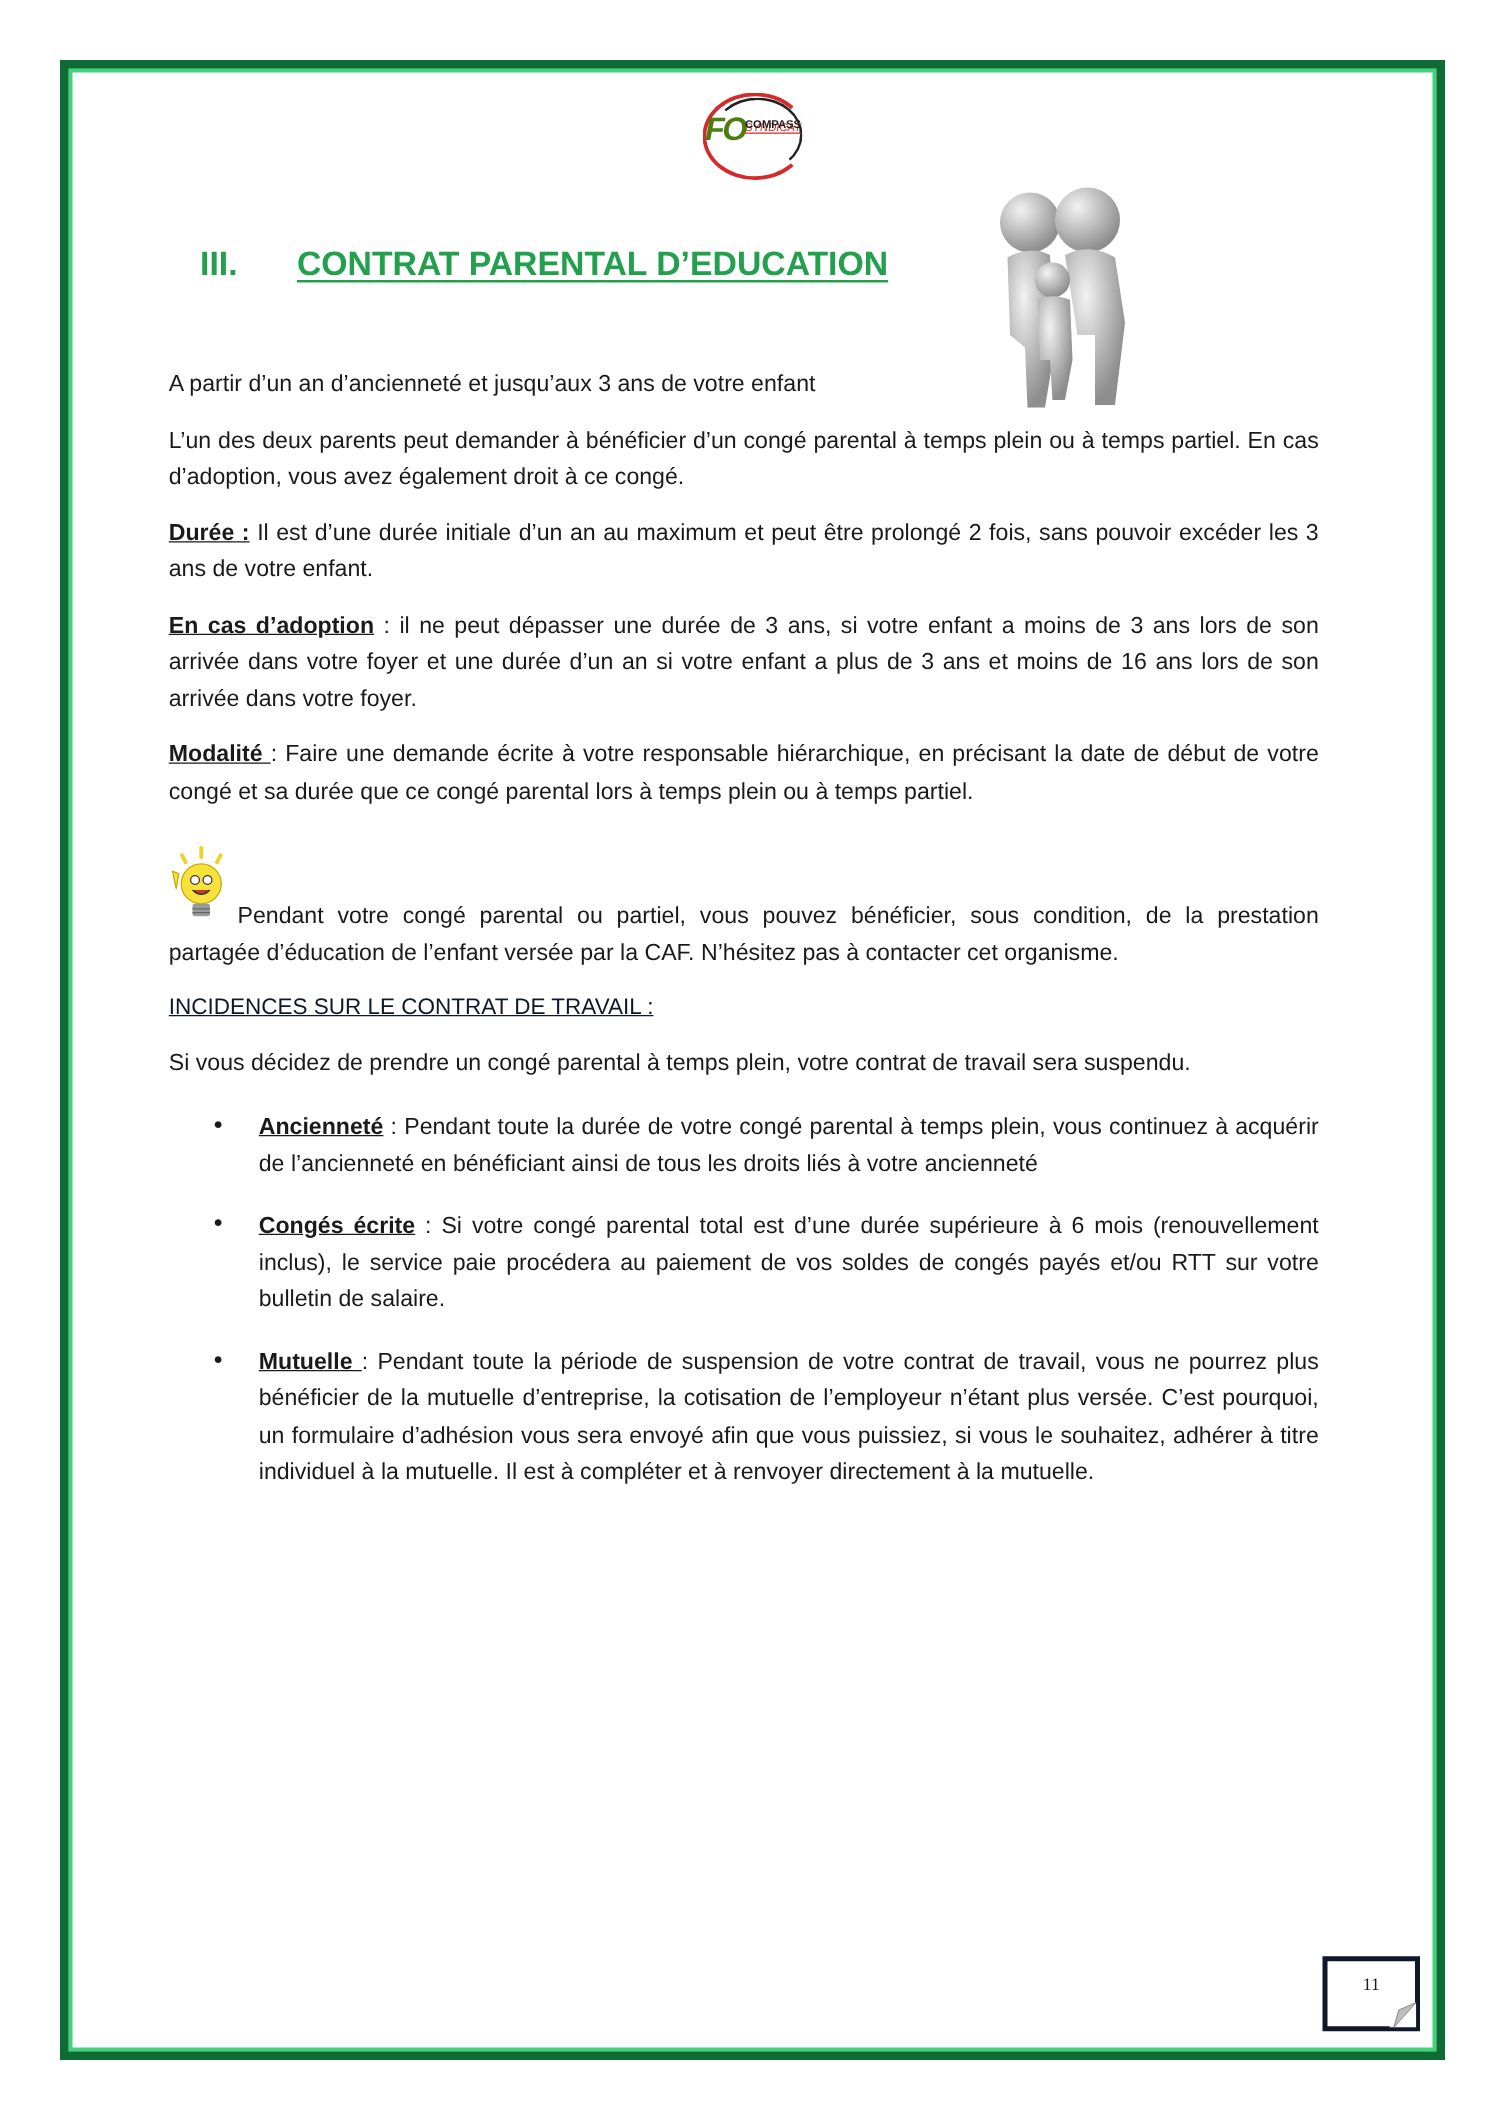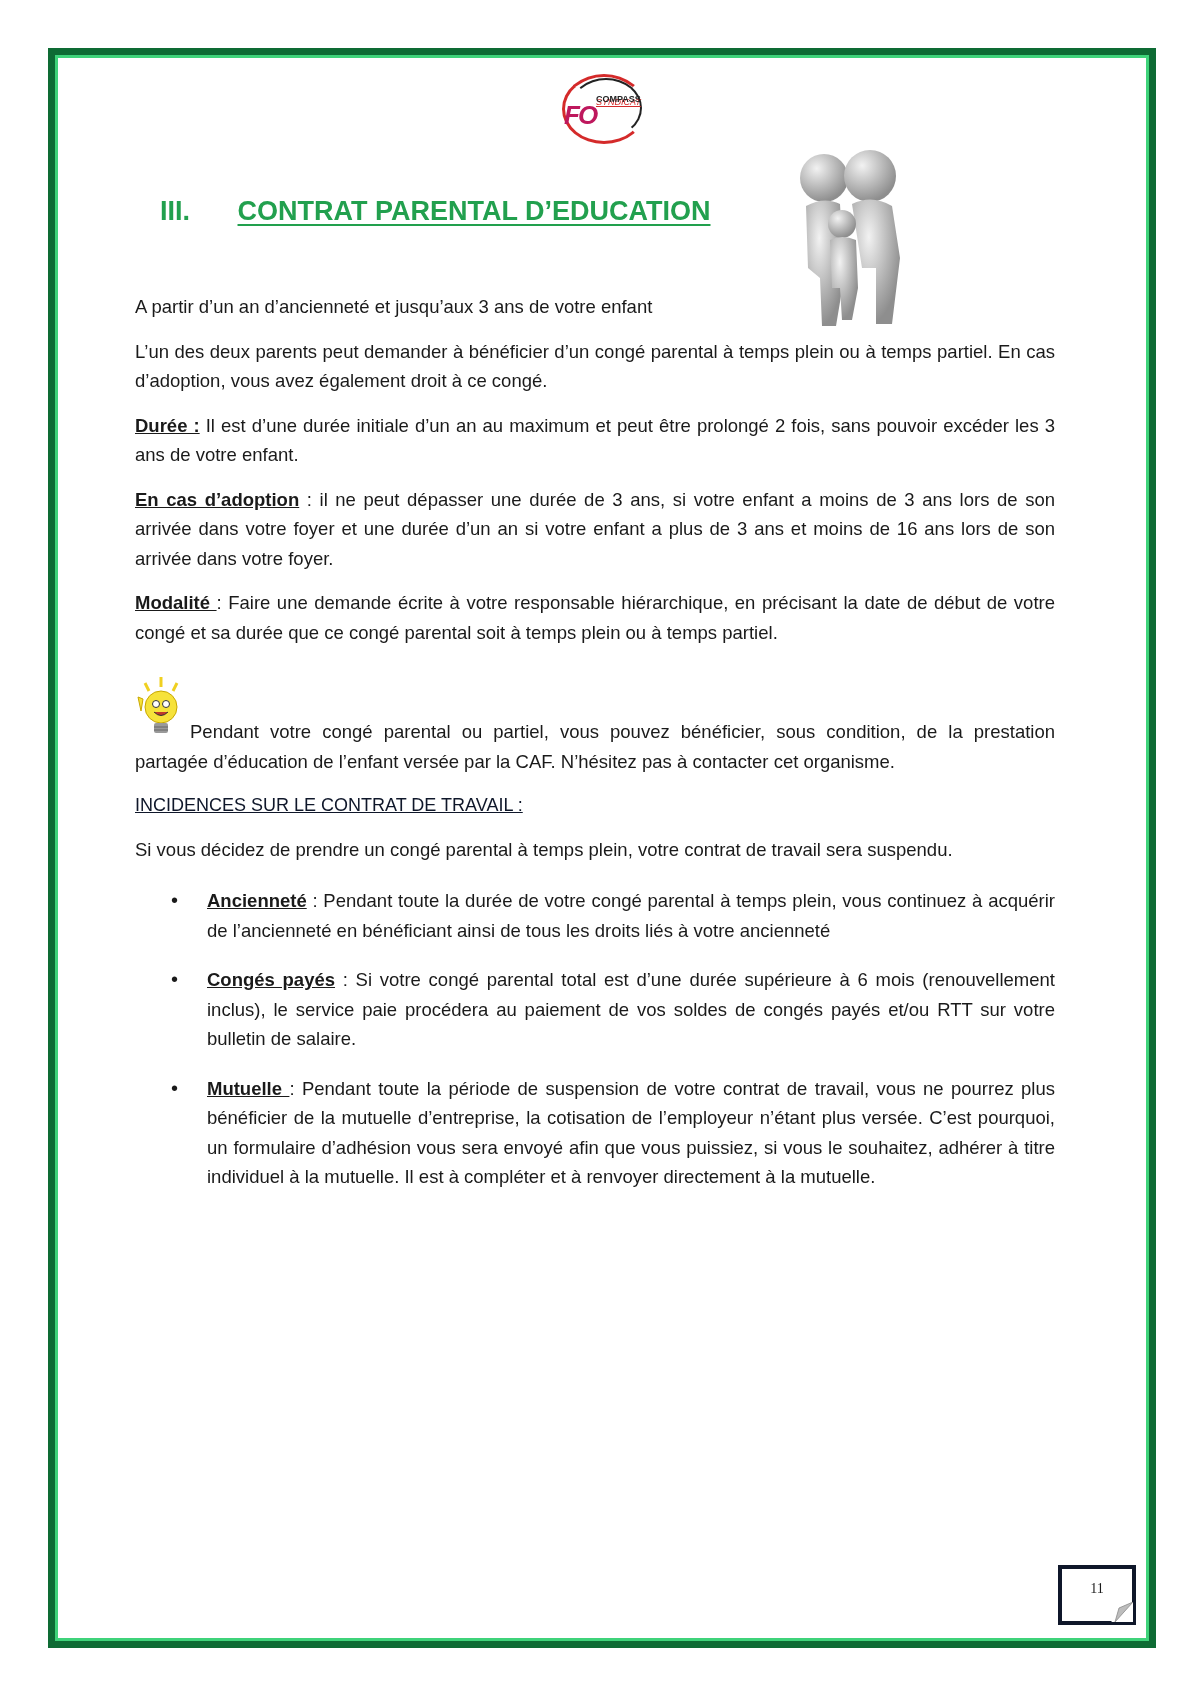--- a/index.html
+++ b/index.html
@@ -29,22 +29,22 @@
       border: 3px solid #d42a2a; border-right-color: transparent;
       box-sizing: border-box;
     }
     .logo .ring2 {
       position: absolute; left: 10px; top: 6px; width: 72px; height: 60px;
       border-radius: 50%;
       border: 2px solid #222; border-left-color: transparent; border-bottom-color: transparent;
       box-sizing: border-box;
     }
     .logo .fo {
-      position: absolute; left: 4px; top: 28px; font-weight: bold; font-style: italic;
-      font-size: 26px; color: #be185d; letter-spacing: -2px;
+      position: absolute; left: 4px; top: 16px; font-weight: bold; font-style: italic;
+      font-size: 26px; color: #4d7c0f; letter-spacing: -2px;
       font-family: "Liberation Sans", sans-serif;
     }
     .logo .syndicat {
       position: absolute; left: 36px; top: 25px; font-size: 9px; font-style: italic;
       color: #d42a2a; text-decoration: underline;
     }
     .logo .compass {
       position: absolute; left: 36px; top: 22px; font-size: 9px; font-weight: bold; color: #222;
     }
     
@@ -122,21 +122,21 @@
 <div class="content">
   <p class="short">A partir d’un an d’ancienneté et jusqu’aux 3 ans de votre enfant</p>
   <p>L’un des deux parents peut demander à bénéficier d’un congé parental à temps plein ou à temps partiel. En cas d’adoption, vous avez également droit à ce congé.</p>
   <p>
     <span class="lbl">Durée :</span><span> Il est d’une durée initiale d’un an au maximum et peut être prolongé 2 fois, sans pouvoir excéder les 3 ans de votre enfant.</span>
   </p>
   <p>
     <span class="lbl">En cas d’adoption</span><span> : il ne peut dépasser une durée de 3 ans, si votre enfant a moins de 3 ans lors de son arrivée dans votre foyer et une durée d’un an si votre enfant a plus de 3 ans et moins de 16 ans lors de son arrivée dans votre foyer.</span>
   </p>
   <p>
-    <span class="lbl">Modalité </span><span>: Faire une demande écrite à votre responsable hiérarchique, en précisant la date de début de votre congé et sa durée que ce congé parental soit à temps plein ou à temps partiel.</span>
+    <span class="lbl">Modalité </span><span>: Faire une demande écrite à votre responsable hiérarchique, en précisant la date de début de votre congé et sa durée que ce congé parental lors à temps plein ou à temps partiel.</span>
   </p>
 
   <p class="tip">
     <svg class="bulb" viewBox="0 0 52 70">
       <line x1="10" y1="8" x2="14" y2="16" stroke="#f0d020" stroke-width="3"></line>
       <line x1="26" y1="2" x2="26" y2="12" stroke="#f0d020" stroke-width="3"></line>
       <line x1="42" y1="8" x2="38" y2="16" stroke="#f0d020" stroke-width="3"></line>
       <circle cx="26" cy="32" r="16" fill="#f6e23a" stroke="#c9a800" stroke-width="1"></circle>
       <circle cx="21" cy="29" r="3.5" fill="#fff" stroke="#333" stroke-width="1"></circle>
       <circle cx="31" cy="29" r="3.5" fill="#fff" stroke="#333" stroke-width="1"></circle>
@@ -150,21 +150,21 @@
   </p>
 
   <p class="subhead">INCIDENCES SUR LE CONTRAT DE TRAVAIL :</p>
   <p>Si vous décidez de prendre un congé parental à temps plein, votre contrat de travail sera suspendu.</p>
 
   <ul class="bullets">
     <li>
       <span class="lbl">Ancienneté</span><span> : Pendant toute la durée de votre congé parental à temps plein, vous continuez à acquérir de l’ancienneté en bénéficiant ainsi de tous les droits liés à votre ancienneté</span>
     </li>
     <li>
-      <span class="lbl">Congés payés</span><span> : Si votre congé parental total est d’une durée supérieure à 6 mois (renouvellement inclus), le service paie procédera au paiement de vos soldes de congés payés et/ou RTT sur votre bulletin de salaire.</span>
+      <span class="lbl">Congés écrite</span><span> : Si votre congé parental total est d’une durée supérieure à 6 mois (renouvellement inclus), le service paie procédera au paiement de vos soldes de congés payés et/ou RTT sur votre bulletin de salaire.</span>
     </li>
     <li>
       <span class="lbl">Mutuelle </span><span>: Pendant toute la période de suspension de votre contrat de travail, vous ne pourrez plus bénéficier de la mutuelle d’entreprise, la cotisation de l’employeur n’étant plus versée. C’est pourquoi, un formulaire d’adhésion vous sera envoyé afin que vous puissiez, si vous le souhaitez, adhérer à titre individuel à la mutuelle. Il est à compléter et à renvoyer directement à la mutuelle.</span>
     </li>
   </ul>
 </div>
 
 <div class="page-num">
   <span>11</span>
   <svg class="curl" viewBox="0 0 22 20">

